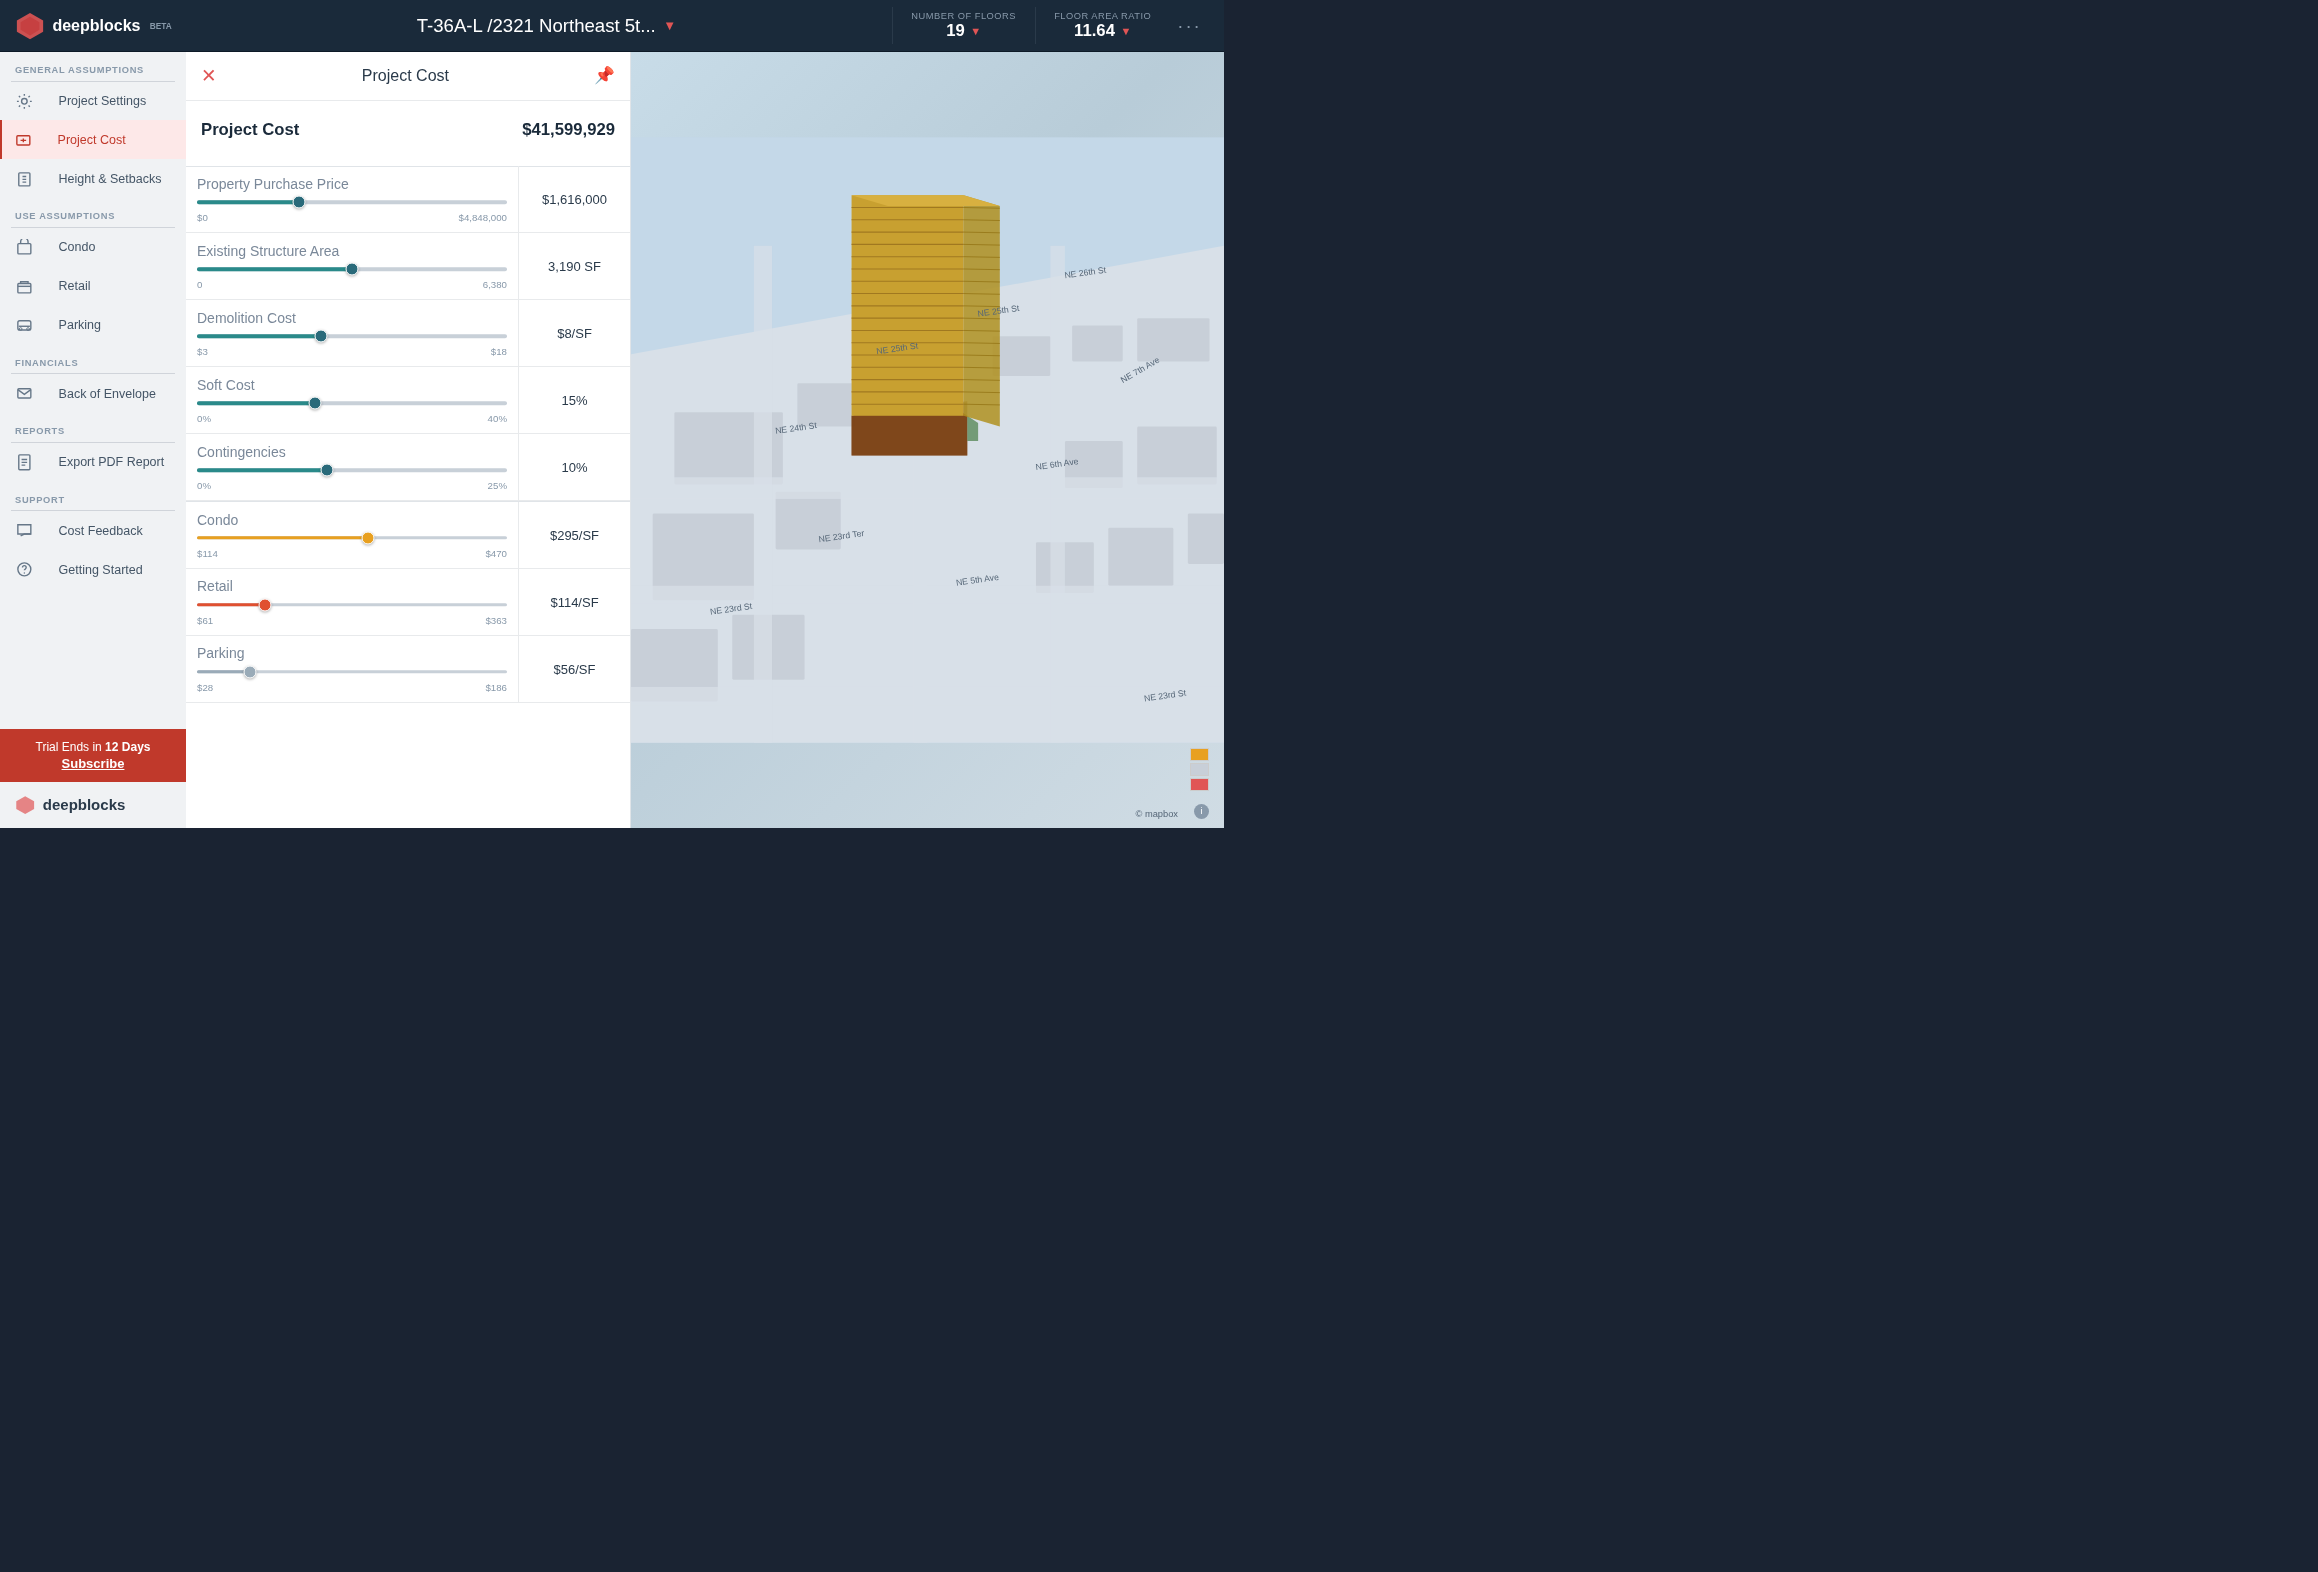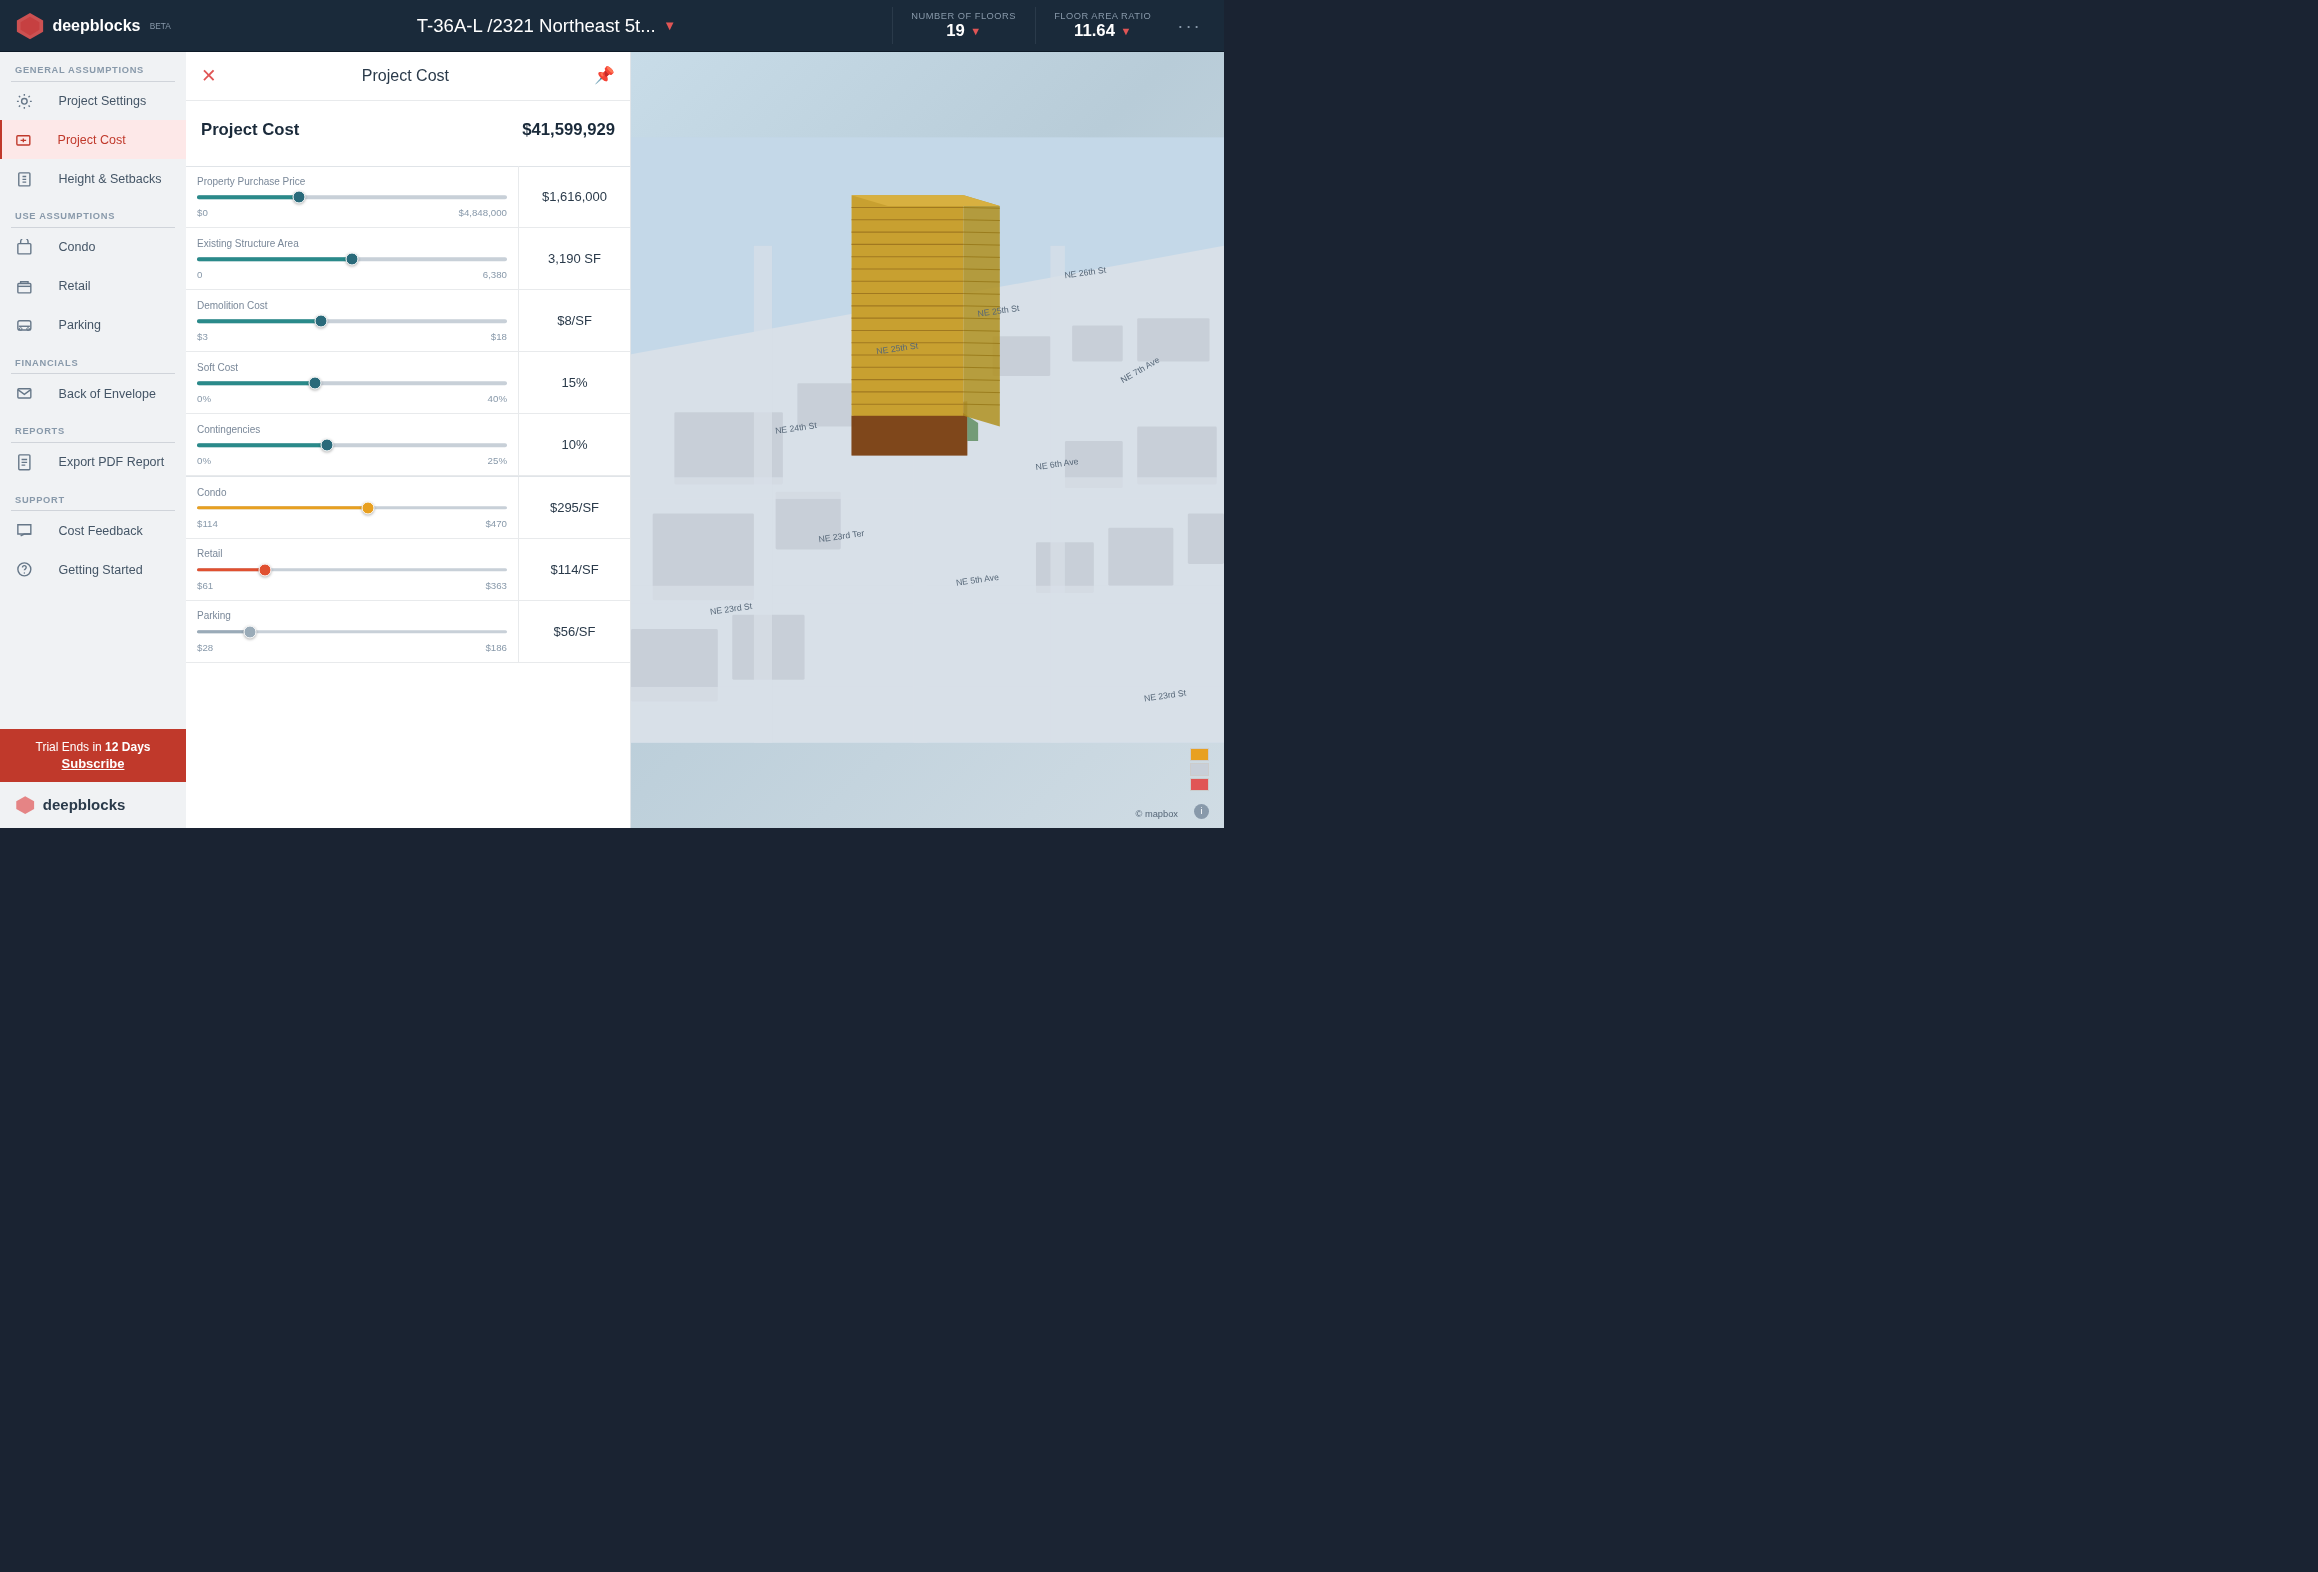--- a/index.html
+++ b/index.html
@@ -230,21 +230,21 @@
       display: flex;
       align-items: stretch;
       border-bottom: 0.9px solid #e8eaec;
     }
     .slider-area {
       flex: 1;
       padding: 9.3px 11px;
       border-right: 0.9px solid #e8eaec;
     }
     .slider-label {
-      font-size: 10px;
+      font-size: 14px;
       color: #7a8899;
       margin-bottom: 7.4px;
     }
     .slider-container {
       position: relative;
       height: 5.6px;
       margin-bottom: 7.4px;
     }
     .slider-track {
       position: absolute;
@@ -360,21 +360,21 @@
 </head>
 <body>
 
 <div class="header">
   <div class="logo-area">
     <svg class="logo-diamond" viewBox="0 0 32 32">
       <polygon points="16,2 30,10 30,22 16,30 2,22 2,10" fill="#e05555" opacity="0.9"></polygon>
       <polygon points="16,6 26,12 26,20 16,26 6,20 6,12" fill="#c03030" opacity="0.5"></polygon>
     </svg>
     <span style="color:white;font-size:16px;font-weight:600;">deepblocks</span>
-      <span style="color:#8899aa;font-size:8.3px;vertical-align:super;margin-left:1.9px;">BETA</span>
+      <span style="color:#8899aa;font-size:8.3px;vertical-align:super;margin-left:1.9px;font-weight:bold;">BETA</span>
   </div>
   <div class="project-title-area">
     <span class="project-title">T-36A-L /2321 Northeast 5t...</span>
     <span class="dropdown-arrow">▼</span>
   </div>
   <div class="header-metrics">
     <div class="metric-box">
       <span class="metric-label">Number of Floors</span>
       <span class="metric-value">
         <span>19</span>

